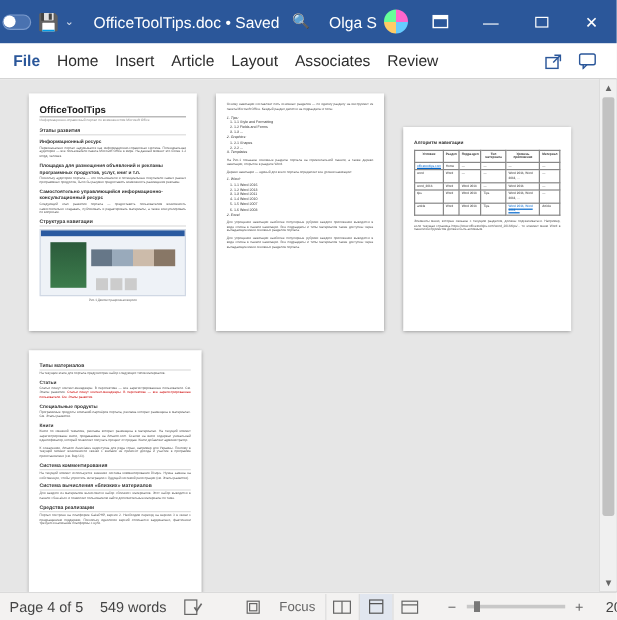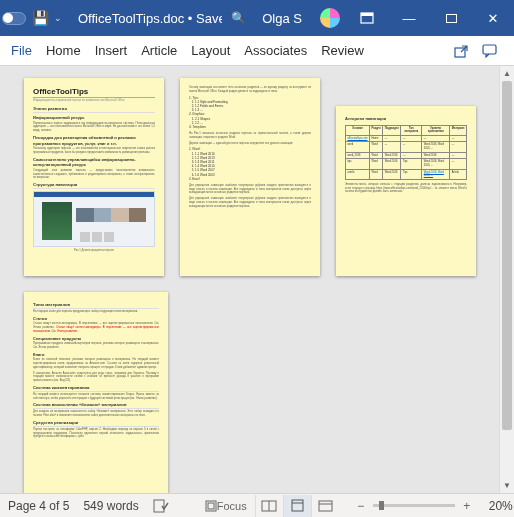--- a/index.html
+++ b/index.html
@@ -7,31 +7,31 @@
 .titlebar { background: #2b579a; color: #fff; display: flex; align-items: center; height: 36px; font-size: 13px; }
 .titlebar .autosave { width: 28px; display: flex; align-items: center; justify-content: center; }
 .autosave-pill { width: 24px; height: 13px; background: #4a72b0; border-radius: 8px; border: 1px solid #7a9acc; position: relative; }
 .autosave-pill::after { content: ""; position: absolute; width: 10px; height: 10px; background: #fff; border-radius: 50%; left: 0; top: 0; }
 .titlebar .save-ico { width: 26px; text-align: center; font-size: 14px; }
 .titlebar .chev { width: 16px; font-size: 9px; opacity: .8; }
 .titlebar .title { flex: 1; padding-left: 8px; white-space: nowrap; overflow: hidden; }
 .titlebar .tbtn { width: 42px; height: 36px; display: flex; align-items: center; justify-content: center; font-size: 13px; }
 .titlebar .tbtn.search { width: 34px; }
 .titlebar .avatar { width: 20px; height: 20px; border-radius: 50%; background: repeating-conic-gradient(#f6c 0 25%, #6cf 0 50%, #fc6 0 75%, #6f9 0 100%); display: inline-block; }
-.titlebar .user { display: flex; align-items: center; gap: 18px; padding: 0 6px; }
+.titlebar .user { display: flex; align-items: center; gap: 6px; padding: 0 6px; }
 .titlebar .winmax { border: 1px solid #fff; width: 11px; height: 9px; }
 .menubar { display: flex; align-items: center; border-bottom: 1px solid #d4d4d4; height: 30px; font-size: 13px; color: #2e2e2e; padding: 0 4px; }
 .menubar .mitem { padding: 0 7px; line-height: 30px; }
-.menubar .mitem.file { color: #2b579a; font-weight: 400; }
+.menubar .mitem.file { color: #2b579a; font-weight: 700; }
 .menubar .spacer { flex: 1; }
 .menubar .ricon { width: 28px; text-align: center; color: #2b579a; font-size: 14px; }
 .canvas-wrap { flex: 1; background: #e6e6e6; position: relative; overflow: hidden; }
 .canvas { position: absolute; inset: 0; overflow: auto; padding: 12px 24px 18px 24px; }
 .pages-grid { display: flex; flex-wrap: wrap; gap: 16px; justify-content: flex-start; }
-.page { background: #fef9c3; width: 140px; height: 198px; box-shadow: 0 1px 3px rgba(0,0,0,.4); padding: 8px 9px; font-size: 3.4px; line-height: 1.4; color: #333; overflow: hidden; }
+.page { background: #ffffff; width: 140px; height: 198px; box-shadow: 0 1px 3px rgba(0,0,0,.4); padding: 8px 9px; font-size: 3.4px; line-height: 1.4; color: #333; overflow: hidden; }
 .page.p3 { margin-top: 28px; height: 170px; }
 .page.p4 { width: 144px; height: 214px; }
 .page .htitle { font-size: 8px; font-weight: bold; color: #1a1a1a; border-bottom: 1px solid #aaa; margin-bottom: 1px; }
 .page .hsub { font-size: 2.8px; color: #888; margin-bottom: 3px; display:block; }
 .page .sec { font-size: 4.2px; font-weight: bold; margin: 2px 0 1px; border-bottom: 1px solid #ddd; }
 .page .sec2 { font-size: 4px; font-weight: bold; margin: 2px 0 1px; }
 .page .para { font-size: 2.7px; color: #555; margin-bottom: 2px; text-align: justify; }
 .page .imgblock { width: 100%; height: 56px; background: #eef2f7; border: 1px solid #d0d8e4; margin: 2px 0; position: relative; overflow:hidden; }
 .page .imgblock .bar { background: #2a5aa0; height: 5px; width: 100%; }
 .page .imgblock .photo { position: absolute; right: 8px; top: 16px; width: 70px; height: 14px; background: linear-gradient(90deg,#678 0 25%,#9ab 0 50%,#cba 0 75%,#876 0); }
@@ -272,21 +272,21 @@
   <div class="sb-item">Page 4 of 5</div>
   <div class="sb-item">549 words</div>
   <div class="sb-item">
     <svg width="16" height="14">
         <rect x="1" y="1" width="10" height="12" fill="none" stroke="#666" stroke-width="1"></rect>
         <path d="M9 7 L11 10 L15 4" fill="none" stroke="#666" stroke-width="1.4"></path>
       </svg>
   </div>
   <div class="flex"></div>
   <div class="viewbtns">
-    <div class="vbtn" style="width:auto;padding:0 8px;gap:0">
+    <div class="vbtn" style="width:auto;padding:0 8px;gap:16px">
       <svg width="12" height="12">
           <rect x="1" y="1" width="10" height="10" fill="none" stroke="#666"></rect>
           <rect x="3" y="3" width="6" height="6" fill="none" stroke="#666"></rect>
         </svg>
       <span>Focus</span>
     </div>
     <div class="vbtn">
       <svg width="16" height="12">
           <rect x="1" y="1" width="14" height="10" fill="none" stroke="#666"></rect>
           <line x1="8" y1="1" x2="8" y2="11" stroke="#666"></line>

